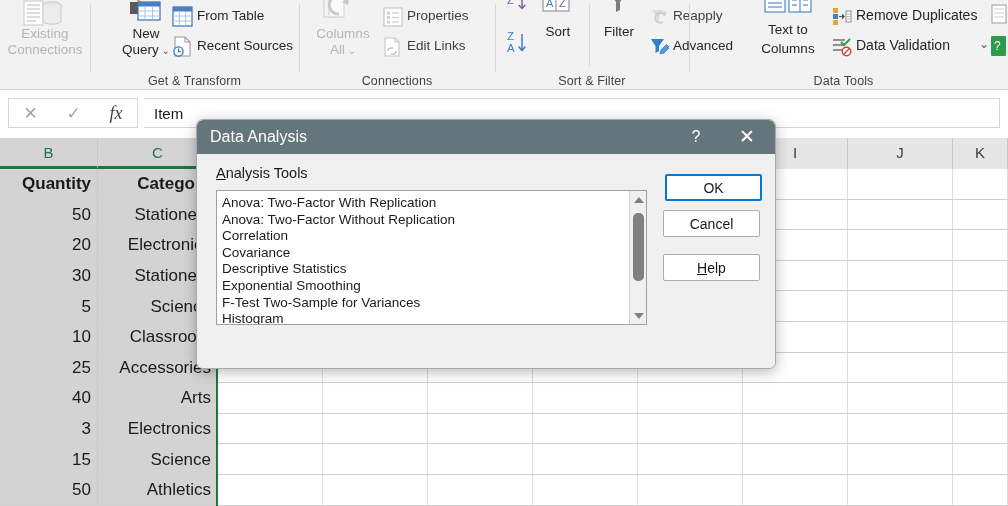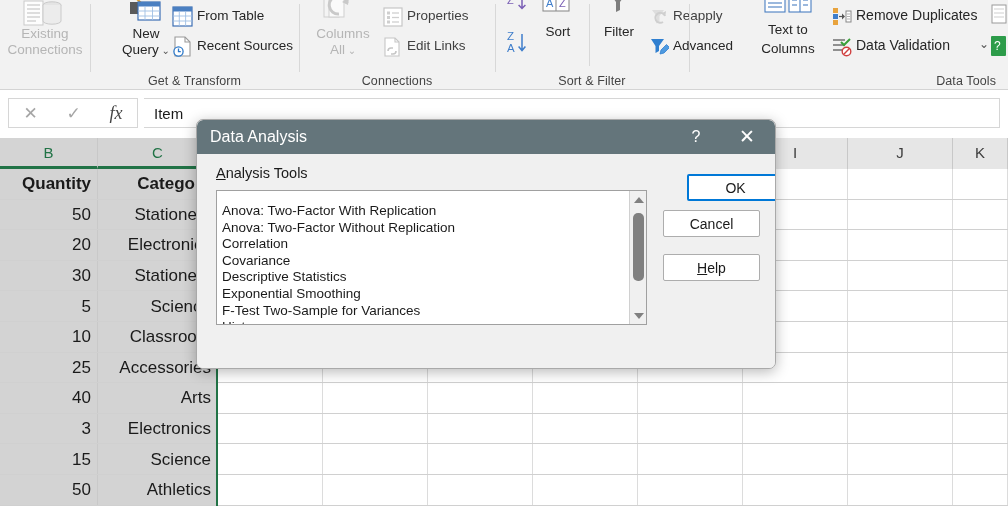--- a/index.html
+++ b/index.html
@@ -234,21 +234,21 @@
   .listbox {
     position: absolute;
     left: 19px; top: 36px;
     width: 431px; height: 135px;
     background: #ffffff;
     border: 1px solid #a0a0a0;
     overflow: hidden;
   }
   .listitems {
     position: absolute;
-    left: 0; top: 12px;
+    left: 0; top: 4px;
     width: 468px;
   }
   .litem {
     height: 16.6px;
     line-height: 16.6px;
     padding-left: 5px;
     font-size: 13.5px;
     color: #1a1a1a;
     white-space: nowrap;
     cursor: default;
@@ -530,21 +530,21 @@
             <line x1="3" y1="5" x2="13" y2="5"></line>
             <line x1="3" y1="9" x2="13" y2="9"></line>
             <line x1="3" y1="13" x2="13" y2="13"></line>
           </g>
       </svg>
       <svg class="ico" style="left:298px; top:34px;" width="20" height="24" viewBox="0 0 20 24">
         <rect x="2" y="2" width="15" height="20" rx="1" fill="#2d9c4a"></rect>
         <text x="5" y="16" font-family="Liberation Sans, sans-serif" font-size="12" fill="#ffffff">?</text>
       </svg>
 
-      <div class="rib-group-label" style="text-align:right; padding-right:12px;">Data Tools</div>
+      <div class="rib-group-label" style="padding-right:12px;">Data Tools</div>
     </div>
   </div>
 
   <div class="fbar">
     <div class="fbar-btns">
       <span class="fbar-ic">✕</span>
       <span class="fbar-ic">✓</span>
       <span class="fbar-ic fbar-fx">fx</span>
     </div>
     <div class="fbar-input">Item</div>
@@ -724,21 +724,21 @@
           <div class="lb-arrow up">
               <div class="tri up"></div>
             </div>
           <div class="lb-thumb"></div>
           <div class="lb-arrow down">
               <div class="tri down"></div>
             </div>
         </div>
       </div>
 
-      <div class="dbtn primary" style="left:490px; top:20px;">
+      <div class="dbtn primary" style="left:468px; top:20px;">
         <span>OK</span>
       </div>
       <div class="dbtn" style="left:466px; top:56px;">
         <span>Cancel</span>
       </div>
       <div class="dbtn" style="left:466px; top:100px;">
         <span><u>H</u>elp</span>
       </div>
     </div>
   </div>

